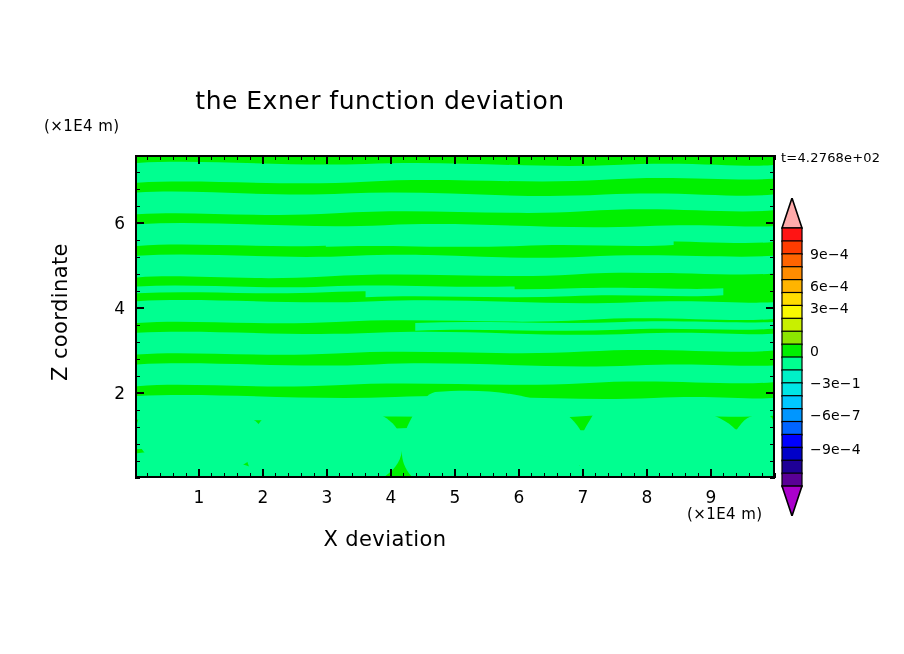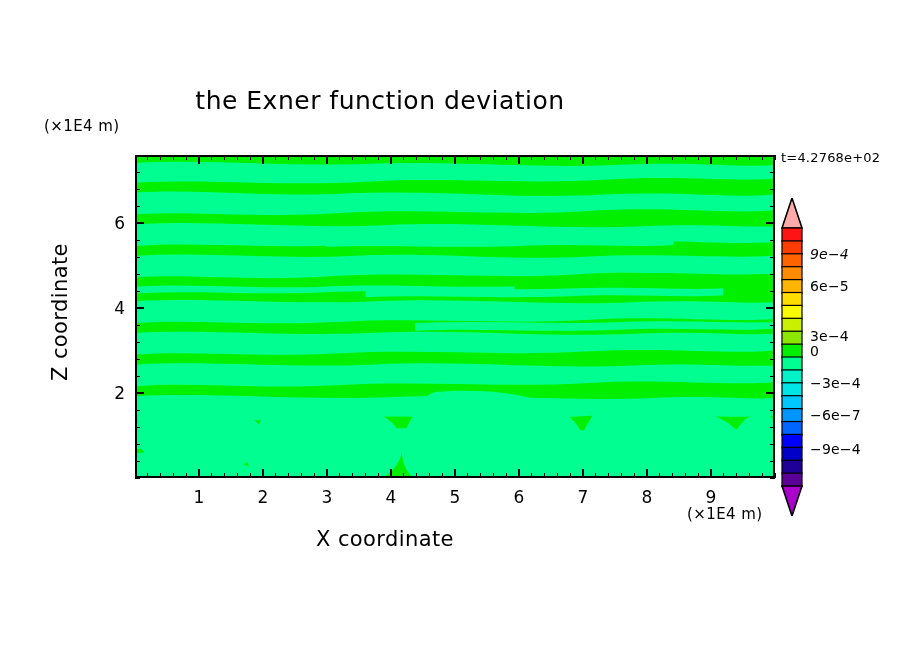--- a/index.html
+++ b/index.html
@@ -245,21 +245,21 @@
     <div class="tick ymin" style="top: 171.5px; left: 770px;"></div>
     <div class="tick ymin" style="top: 154.5px; left: 135px;"></div>
     <div class="tick ymin" style="top: 154.5px; left: 770px;"></div>
   </div>
 <div class="layer" id="ylabels">
     <div class="ylab" style="top: 393px; left: 89px; width: 36px;">2</div>
     <div class="ylab" style="top: 308px; left: 89px; width: 36px;">4</div>
     <div class="ylab" style="top: 223px; left: 89px; width: 36px;">6</div>
   </div>
 
-<div class="layer" id="xaxis-title">X coordinate</div>
+<div class="layer" id="xaxis-title">X deviation</div>
 <div class="layer" id="yaxis-title">Z coordinate</div>
 
 <div class="layer" id="colorbar">
     <svg width="22" height="318" viewBox="0 0 22 318">
       <polygon points="11,0 21,30 1,30" fill="#FFAAAA" stroke="#000" stroke-width="1.6"></polygon>
       <rect x="1" y="30" width="20" height="13.5" fill="#FF1414" stroke="#000" stroke-width="1.2"></rect>
       <rect x="1" y="42.9" width="20" height="13.5" fill="#FF3C00" stroke="#000" stroke-width="1.2"></rect>
       <rect x="1" y="55.8" width="20" height="13.5" fill="#FF6400" stroke="#000" stroke-width="1.2"></rect>
       <rect x="1" y="68.7" width="20" height="13.5" fill="#FF8C00" stroke="#000" stroke-width="1.2"></rect>
       <rect x="1" y="81.6" width="20" height="13.5" fill="#FFB400" stroke="#000" stroke-width="1.2"></rect>
@@ -275,20 +275,20 @@
       <rect x="1" y="210.6" width="20" height="13.5" fill="#0096FF" stroke="#000" stroke-width="1.2"></rect>
       <rect x="1" y="223.5" width="20" height="13.5" fill="#0064FF" stroke="#000" stroke-width="1.2"></rect>
       <rect x="1" y="236.4" width="20" height="13.5" fill="#0000FF" stroke="#000" stroke-width="1.2"></rect>
       <rect x="1" y="249.3" width="20" height="13.5" fill="#0000C8" stroke="#000" stroke-width="1.2"></rect>
       <rect x="1" y="262.20000000000005" width="20" height="13.5" fill="#1E0096" stroke="#000" stroke-width="1.2"></rect>
       <rect x="1" y="275.1" width="20" height="13.5" fill="#5A0096" stroke="#000" stroke-width="1.2"></rect>
       <polygon points="11,318 21,288 1,288" fill="#AA00CC" stroke="#000" stroke-width="1.6"></polygon>
     </svg>
   </div>
 <div class="layer" id="cblabels">
-    <div class="cblab" style="top: 253.8px; left: 810px; font-style: italic;">9e−4</div>
-    <div class="cblab" style="top: 286.05px; left: 810px;">6e−5</div>
-    <div class="cblab" style="top: 336px; left: 810px;">3e−4</div>
+    <div class="cblab" style="top: 253.8px; left: 810px;">9e−4</div>
+    <div class="cblab" style="top: 286.05px; left: 810px;">6e−4</div>
+    <div class="cblab" style="top: 308px; left: 810px;">3e−4</div>
     <div class="cblab" style="top: 350.55px; left: 810px;">0</div>
-    <div class="cblab" style="top: 382.8px; left: 810px;">−3e−4</div>
+    <div class="cblab" style="top: 382.8px; left: 810px;">−3e−1</div>
     <div class="cblab" style="top: 415.05px; left: 810px;">−6e−7</div>
     <div class="cblab" style="top: 449px; left: 810px; text-align: center;">−9e−4</div>
   </div>
 
 </body></html>

